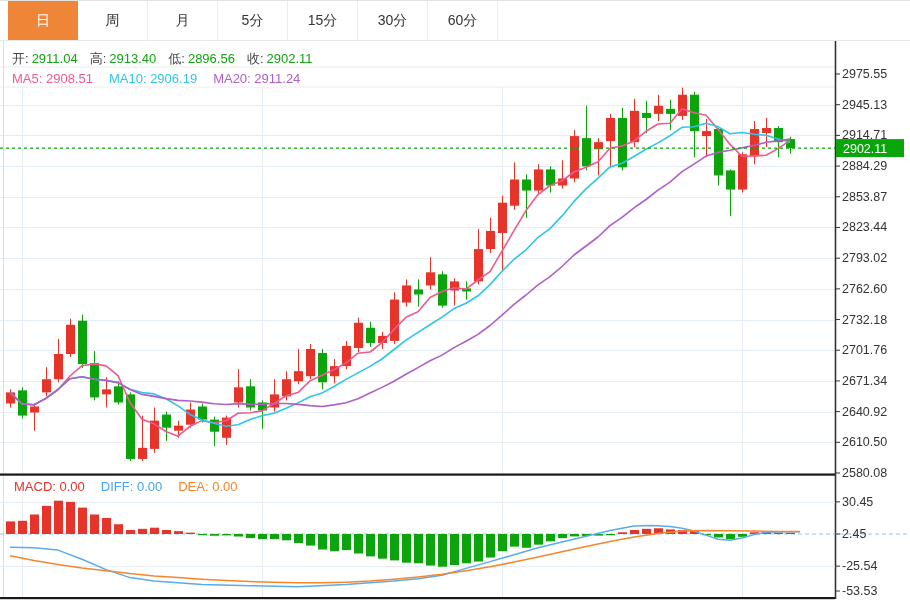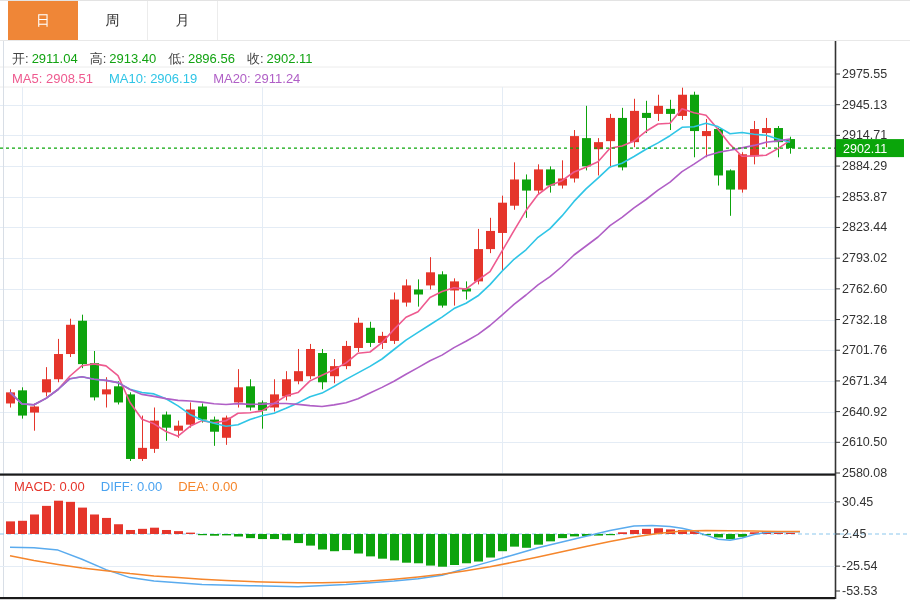--- a/index.html
+++ b/index.html
@@ -21,20 +21,24 @@
 </head>
 <body>
 <div id="app">
 
   <div id="tabbar">
     <div class="spacer"></div>
 
   <div class="tab active" style="background: rgb(239, 134, 55);">日</div>
       <div class="tab">周</div>
       <div class="tab">月</div>
+      <div class="tab">5分</div>
+      <div class="tab">15分</div>
+      <div class="tab">30分</div>
+      <div class="tab">60分</div>
     </div>
 
   <div id="chartwrap">
     <svg id="chart-svg" width="910" height="564">
         <line x1="0" y1="26" x2="835" y2="26" stroke="#ececec" stroke-width="1"></line>
         <line x1="0" y1="46" x2="835" y2="46" stroke="#ececec" stroke-width="1"></line>
         <line x1="0" y1="64.5" x2="835" y2="64.5" stroke="#e4ecf5" stroke-width="1"></line>
         <line x1="0" y1="94.5" x2="835" y2="94.5" stroke="#e4ecf5" stroke-width="1"></line>
         <line x1="0" y1="125.5" x2="835" y2="125.5" stroke="#e4ecf5" stroke-width="1"></line>
         <line x1="0" y1="156.5" x2="835" y2="156.5" stroke="#e4ecf5" stroke-width="1"></line>

